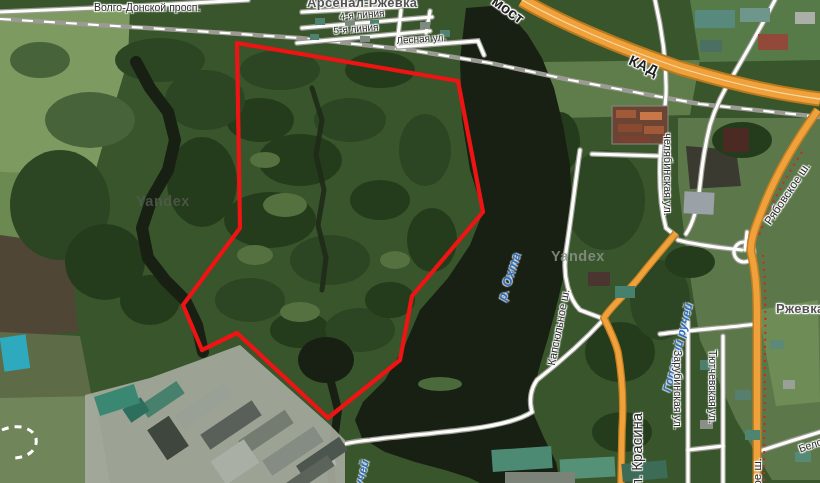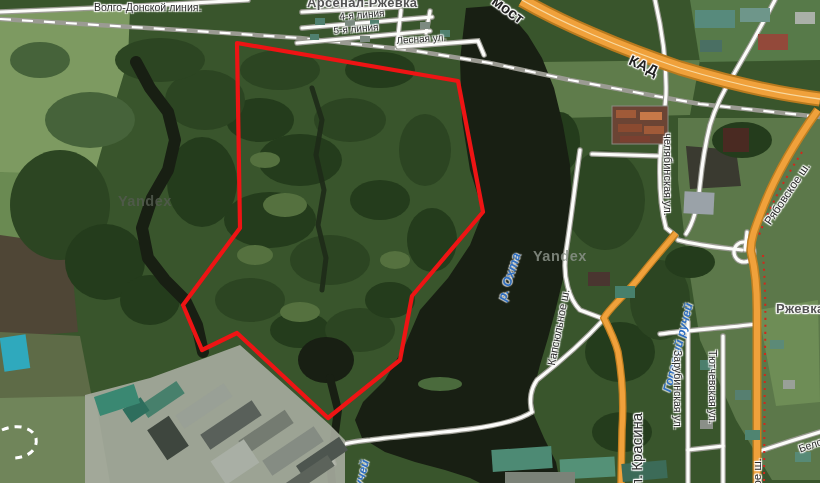--- a/index.html
+++ b/index.html
@@ -6,21 +6,21 @@
   #screen{position:relative;width:820px;height:483px;overflow:hidden;
           font-family:"Liberation Sans", sans-serif;background:#39552c;}
   #basemap{position:absolute;left:0;top:0;}
   .lbl{position:absolute;white-space:nowrap;color:#2d2d2d;font-size:10px;
        text-shadow:0 0 2px #fff,0 0 3px #fff,1px 1px 1px #fff,-1px -1px 1px #fff,1px -1px 1px #fff,-1px 1px 1px #fff;
        transform-origin:0 0;z-index:30;pointer-events:none;}
   .place{font-weight:bold;font-size:13px;color:#535353;letter-spacing:.3px;}
   .road-big{font-weight:bold;font-size:14.5px;color:#222;}
   .water{color:#2f6fc2;font-style:italic;font-weight:bold;font-size:12.5px;
        text-shadow:0 0 2px rgba(255,255,255,.75),1px 1px 1px rgba(255,255,255,.7),-1px -1px 1px rgba(255,255,255,.7);}
-  .wm{font-size:14.5px;font-weight:bold;letter-spacing:.5px;text-shadow:none;opacity:.85;}
+  .wm{font-size:14.5px;font-weight:bold;letter-spacing:.5px;text-shadow:none;opacity:.85;margin-left:18px;}
   .wm1{color:#525a4e;}
   .wm2{color:#8a9288;}
   .vert{font-size:11px;}
 </style>
 </head>
 <body>
 
 <div id="screen">
 
 <svg id="basemap" width="820" height="483" viewBox="0 0 820 483">
@@ -196,21 +196,21 @@
     <rect x="310" y="34" width="9" height="6" fill="#50806f"></rect>
     <rect x="360" y="36" width="10" height="6" fill="#7c8a80"></rect>
     <rect x="440" y="30" width="10" height="7" fill="#50806f"></rect>
     <rect x="588" y="272" width="22" height="14" fill="#4a3530"></rect>
     <rect x="615" y="286" width="20" height="12" fill="#47806c"></rect>
   </g>
 
   <polygon fill="none" stroke="#ee1414" stroke-width="4.2" stroke-linejoin="round" stroke-linecap="round" points="237,43 458,81 483,212 412,296 400,360 328,418 237,333 202,350 183,305 240,228"></polygon>
 </svg>
 
-<div class="lbl" style="left:94px;top:1px;font-size:10.5px;">Волго-Донской линия.</div>
+<div class="lbl" style="left:94px;top:1px;font-size:10.5px;">Волго-Донской просп.</div>
 <div class="lbl place" style="left:307px;top:-5px;">Арсенал-Ржевка</div>
 <div class="lbl" style="left:339px;top:11px;transform:rotate(-5deg);">4-я линия</div>
 <div class="lbl" style="left:333px;top:25px;transform:rotate(-5deg);">5-я линия</div>
 <div class="lbl" style="left:396px;top:35px;transform:rotate(-4deg);">Лесная ул.</div>
 <div class="lbl road-big" style="left:499px;top:-8px;transform:rotate(36deg);font-size:15px;">мост</div>
 <div class="lbl road-big" style="left:633px;top:52px;transform:rotate(24deg);">КАД</div>
 <div class="lbl" style="left:762px;top:220px;transform:rotate(-56deg);font-size:11.5px;">Рябовское ш.</div>
 <div class="lbl" style="left:751px;top:530px;transform:rotate(-90deg);font-size:11.5px;">Рябовское ш.</div>
 <div class="lbl vert" style="left:674px;top:133px;transform:rotate(90deg);">челябинская ул.</div>
 <div class="lbl water" style="left:495px;top:298px;transform:rotate(-72deg);">р. Охта</div>

